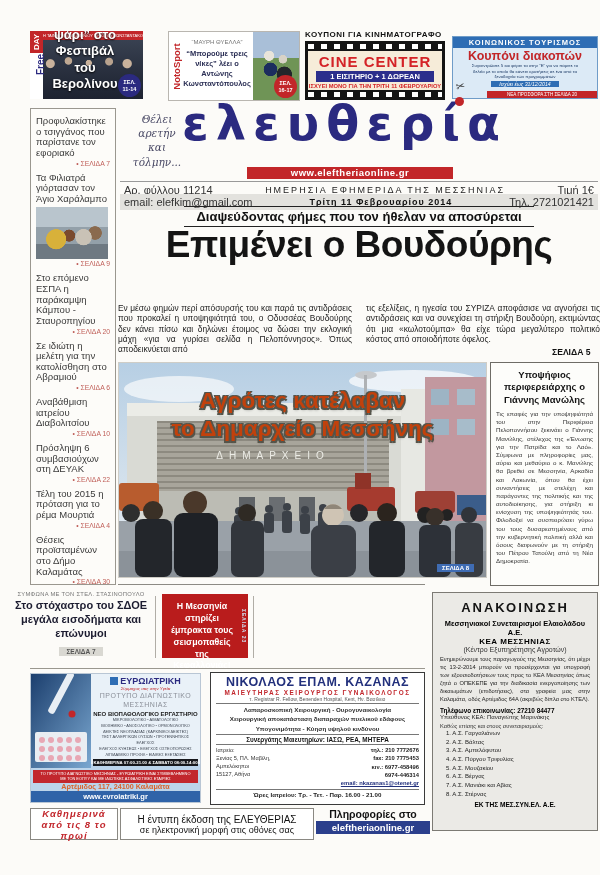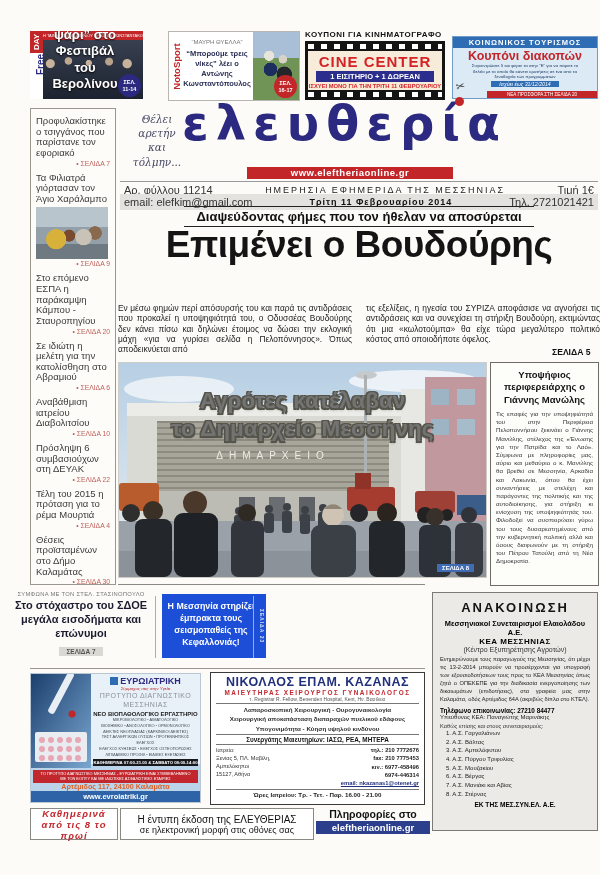--- a/index.html
+++ b/index.html
@@ -102,41 +102,41 @@
     padding:2px 12px;font-size:13px;font-weight:bold;color:#111;}
   .headline{left:118px;top:226px;width:482px;text-align:center;font-size:37px;font-weight:800;
     color:#141414;line-height:1.0;letter-spacing:-.5px;}
   .lead-body{left:118px;top:303px;width:482px;display:flex;gap:14px;}
   .lead-col{flex:1;font-size:8.4px;line-height:1.23;color:#222;text-align:justify;}
   .lead-page{left:552px;top:347px;font-size:8.6px;font-weight:bold;color:#111;}
 
   
   .photo{left:118px;top:362px;width:369px;height:216px;border:1px solid #cfcdc6;box-sizing:border-box;overflow:hidden;}
   .photo-title{position:absolute;left:0;right:0;top:24px;text-align:center;font-size:22.5px;
-    font-weight:800;color:#737373;line-height:1.25;
+    font-weight:800;color:#c2410c;line-height:1.25;
     text-shadow:-1.5px -1.5px 0 #55544a,1.5px -1.5px 0 #55544a,-1.5px 1.5px 0 #55544a,1.5px 1.5px 0 #55544a,0 2px 3px rgba(0,0,0,.35);}
   .photo-badge{position:absolute;right:12px;bottom:5px;background:#3f6cb3;color:#fff;
     font-size:6px;font-weight:bold;padding:1px 5px;}
 
   
   .manolis{left:490px;top:362px;width:109px;height:224px;border:1px solid #6e6c66;background:#fdfdfa;
     box-sizing:border-box;padding:6px 5px;overflow:hidden;}
   .mn-title{font-size:9.5px;font-weight:bold;color:#141414;text-align:center;line-height:1.3;margin-bottom:4px;}
   .mn-body{font-size:6.2px;color:#333;line-height:1.32;text-align:justify;}
 
   
   .hr-top{left:118px;top:584px;width:307px;border-top:1.5px solid #8c8a84;height:0;}
   .hr-bot{left:30px;top:668px;width:395px;border-top:1px solid #9a978f;height:0;}
   .vdiv{width:0;border-left:1px solid #b0ada6;height:62px;top:596px;}
   .sdoe{left:12px;top:591px;width:138px;text-align:center;}
   .ms-over{font-size:5.8px;color:#777;letter-spacing:.3px;}
   .sdoe-text{font-size:11px;font-weight:800;color:#1c1c30;line-height:1.25;margin-top:2px;}
   .ms-badge{display:inline-block;background:#d9d8d2;color:#555;font-size:6.5px;font-weight:bold;
     padding:1px 7px;margin-top:3px;}
-  .kef{left:162px;top:594px;width:104px;height:64px;background:#1d4ed8;color:#fff;box-sizing:border-box;
+  .kef{left:162px;top:594px;width:86px;height:64px;background:#b91c1c;color:#fff;box-sizing:border-box;
     padding:7px 11px 0 5px;font-size:8.8px;font-weight:bold;text-align:center;line-height:1.35;}
   .kef-page{position:absolute;right:1px;top:6px;bottom:6px;font-size:5px;color:#cfe0f2;
     writing-mode:vertical-rl;text-align:center;letter-spacing:1px;}
   .oix{left:258px;top:594px;width:136px;text-align:center;}
   .oix-head{font-size:7px;font-weight:bold;color:#7a7a76;letter-spacing:1px;}
   .oix-text{font-size:10px;font-weight:800;color:#141414;line-height:1.3;margin-top:2px;}
 
   
   .anak{left:432px;top:592px;width:166px;height:239px;background:#ebeae6;border:1px solid #7c7a74;
     box-sizing:border-box;padding:7px 7px 4px;overflow:hidden;}

